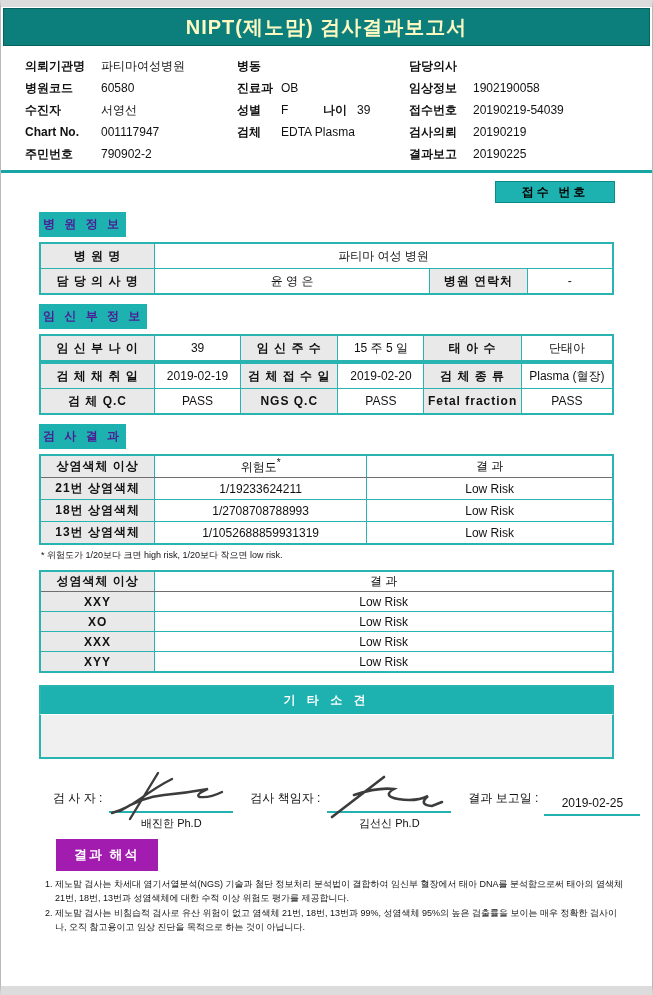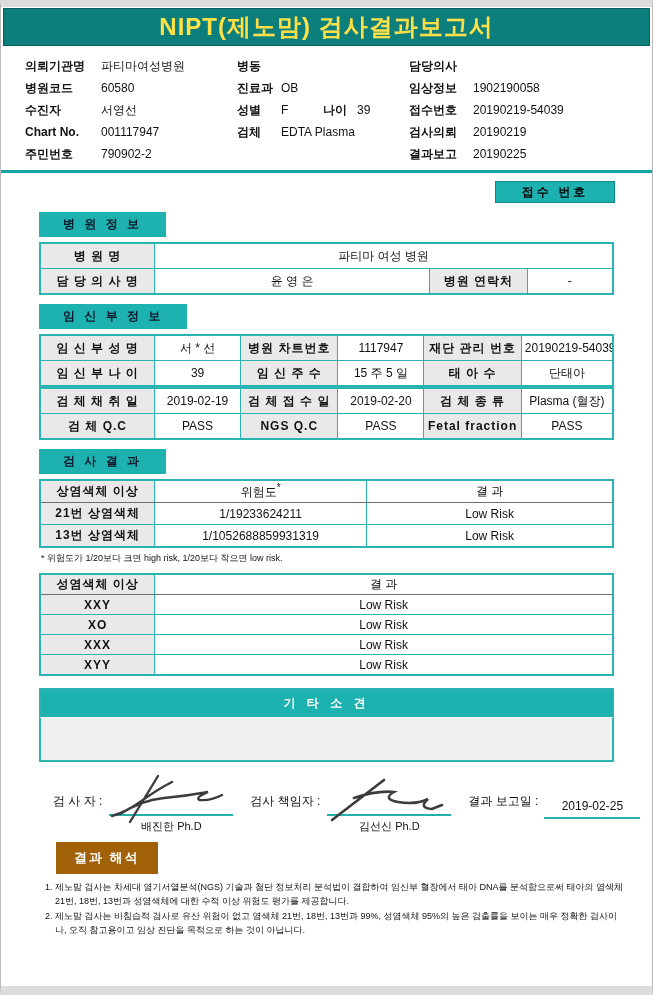--- a/index.html
+++ b/index.html
@@ -1,22 +1,22 @@
 <!DOCTYPE html>
 <html><head>
 <meta charset="utf-8">
 <style>
   html,body{margin:0;padding:0;background:#d9d9d9;}
   .page{width:653px;height:995px;box-sizing:border-box;margin:0 auto;background:#fff;
         border-top:7px solid #dcdcdc;border-bottom:9px solid #dcdcdc;
         border-left:1px solid #b9b9b9;border-right:1px solid #b9b9b9;
         font-family:"Liberation Sans","DejaVu Sans",sans-serif;color:#111;overflow:hidden;}
   .title-bar{margin:1px 2px 0;height:36px;background:#0c7f7d;border:1px solid #09615f;
-        color:#fde047;display:flex;align-items:center;justify-content:center;
-        font-size:24px;font-weight:bold;letter-spacing:1px;text-align:right;}
+        color:#fef9c3;display:flex;align-items:center;justify-content:center;
+        font-size:20px;font-weight:bold;letter-spacing:1px;text-align:right;}
   
   .info-grid{display:flex;padding:9px 10px 2px 24px;}
   .info-col-l{width:212px;}
   .info-col-m{width:172px;}
   .info-col-r{flex:1;}
   .info-row{display:flex;height:22px;align-items:center;font-size:12px;white-space:nowrap;}
   .info-row .lbl{font-weight:bold;}
   .info-col-l .lbl{width:76px;}
   .info-col-m .lbl{width:44px;}
   .info-col-r .lbl{width:64px;}
@@ -24,22 +24,22 @@
   .inline-pair .val1{width:42px;}
   .inline-pair .lbl2{font-weight:bold;width:34px;}
   .rule-top{height:3px;background:#16a5a3;margin-top:3px;}
   
   .receipt{display:flex;justify-content:flex-end;margin:8px 37px 0 0;}
   .receipt-lbl{width:118px;background:#1db1b0;border:1px solid #0d8a88;color:#000000;font-weight:bold;
         font-size:12px;display:flex;align-items:center;justify-content:center;letter-spacing:3px;height:20px;}
   .receipt-val{width:152px;height:20px;border:1px solid #555;display:flex;align-items:center;
         justify-content:center;font-size:13px;}
   .content{padding:0 38px;}
-  .badge{display:inline-block;background:#1db1b0;color:#0f172a;font-weight:bold;font-size:12px;
-        letter-spacing:3px;padding:4px 24px;margin:9px 0 5px;}
+  .badge{display:inline-block;background:#1db1b0;color:#4c1d95;font-weight:bold;font-size:12px;
+        letter-spacing:3px;padding:4px 4px;margin:9px 0 5px;}
   table{width:100%;border-collapse:collapse;font-size:12px;table-layout:fixed;}
   .t{border:2px solid #29b4b2;}
   .t td{border:1px solid #29b4b2;height:24px;text-align:center;padding:0 3px;overflow:hidden;white-space:nowrap;}
   .t tr + tr td{border-top:1px solid #6f6f6f;}
   .t .hd td{border-bottom:1px solid #6f6f6f;}
   .lblcell{background:#e9e9e9;font-weight:bold;letter-spacing:1px;}
   .t-res td{height:21px;}
   .t-sex td{height:19px;}
   .footnote{font-size:9px;margin:4px 0 2px 2px;color:#111;}
   .other-head{background:#1db1b0;color:#fff;font-weight:bold;letter-spacing:4px;text-align:center;
@@ -49,21 +49,21 @@
   .sig-row{display:flex;align-items:flex-end;padding:10px 26px 0 52px;}
   .sig-label{font-size:12px;padding-bottom:24px;white-space:nowrap;}
   .sig-block{display:flex;flex-direction:column;align-items:center;width:138px;margin:0 14px 0 4px;}
   .sig-svg{height:52px;margin-bottom:-10px;position:relative;z-index:1;}
   .sig-line{width:124px;height:2px;background:#24b2b0;}
   .sig-name{font-size:11px;margin-top:3px;}
   .date-block{display:flex;flex-direction:column;align-items:center;margin-left:6px;}
   .date-val{font-size:12px;padding:0 6px 4px;}
   
   .interp-badge-wrap{padding-left:55px;margin-top:8px;}
-  .badge-big{display:inline-block;background:#a16207;color:#fff;font-weight:bold;font-size:13px;
+  .badge-big{display:inline-block;background:#a21caf;color:#fff;font-weight:bold;font-size:13px;
         letter-spacing:2px;padding:7px 18px;}
   .interp ol{margin:7px 0 0;padding:0 24px 0 54px;font-size:9px;line-height:1.55;color:#111;}
   .interp li{margin-bottom:1px;}
 </style>
 </head>
 <body>
 
 <div class="page">
 
   <div class="title-bar">
@@ -173,28 +173,20 @@
     <table class="t">
       <colgroup>
           <col style="width:20%">
           <col style="width:15%">
           <col style="width:17%">
           <col style="width:15%">
           <col style="width:17%">
           <col style="width:16%">
         </colgroup>
       <tbody>
-          <tr>
-        <td class="lblcell">임 신 부 성 명</td>
-        <td>서 * 선</td>
-        <td class="lblcell">병원 차트번호</td>
-        <td>1117947</td>
-        <td class="lblcell">재단 관리 번호</td>
-        <td>20190219-54039</td>
-      </tr>
       <tr>
         <td class="lblcell">임 신 부 나 이</td>
         <td>39</td>
         <td class="lblcell">임 신 주 수</td>
         <td>15 주 5 일</td>
         <td class="lblcell">태 아 수</td>
         <td>단태아</td>
       </tr>
     </tbody>
       </table>
@@ -239,20 +231,25 @@
         </colgroup>
       <tbody>
           <tr class="hd">
         <td class="lblcell">상염색체 이상</td>
         <td><span>위험도</span><sup>*</sup></td>
         <td>결 과</td>
       </tr>
       <tr>
         <td class="lblcell">21번 상염색체</td>
         <td>1/19233624211</td>
+        <td>Low Risk</td>
+      </tr>
+      <tr>
+        <td class="lblcell">18번 상염색체</td>
+        <td>1/2708708788993</td>
         <td>Low Risk</td>
       </tr>
       <tr>
         <td class="lblcell">13번 상염색체</td>
         <td>1/1052688859931319</td>
         <td>Low Risk</td>
       </tr>
     </tbody>
       </table>
     <div class="footnote">* 위험도가 1/20보다 크면 high risk, 1/20보다 작으면 low risk.</div>

